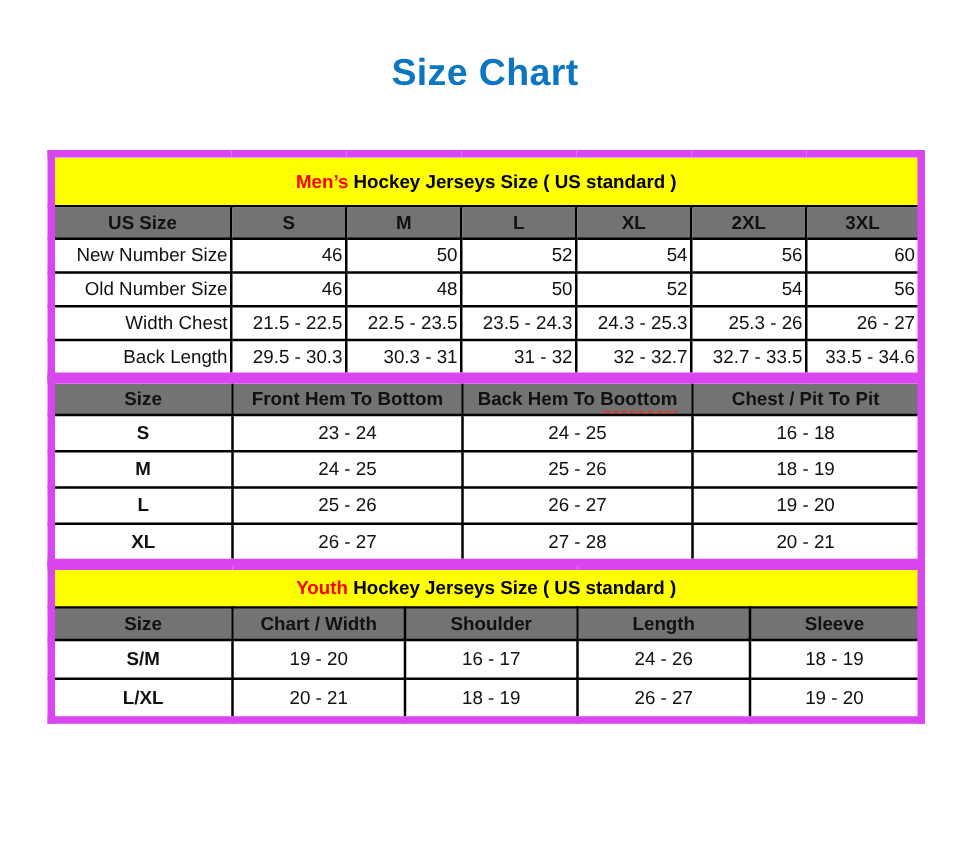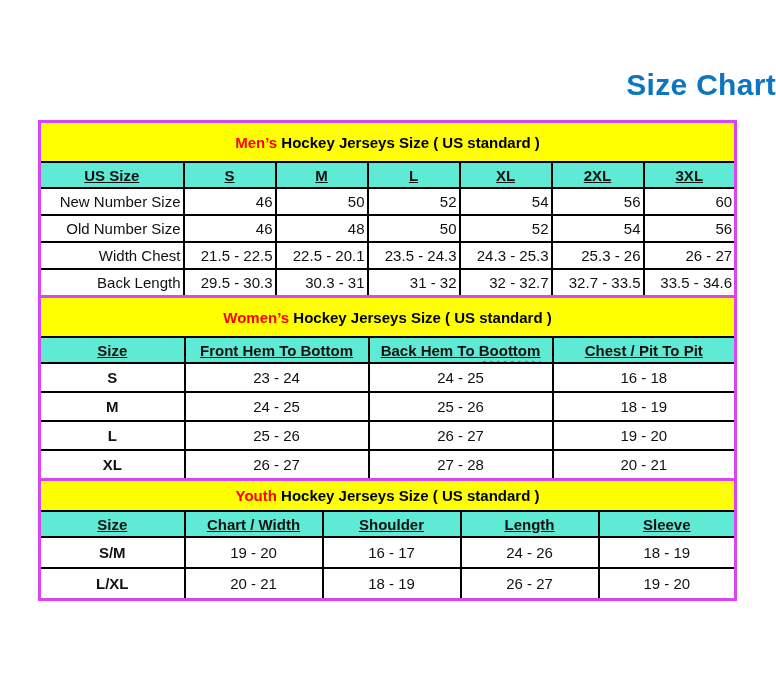--- a/index.html
+++ b/index.html
@@ -5,54 +5,54 @@
   html, body { margin: 0; padding: 0; }
   body {
     width: 776px; height: 692px;
     background: #ffffff;
     font-family: "Liberation Sans", sans-serif;
     color: #111111;
   }
   .page { position: relative; width: 776px; height: 692px; overflow: hidden; background: #ffffff; }
   .page-title {
     margin: 0;
-    padding-top: 68px;
-    text-align: right;
+    padding-top: 42px;
+    text-align: center;
     font-size: 30px;
     font-weight: bold;
     color: #0d76c0;
     letter-spacing: 0.3px;
   }
   .tables-wrap { position: absolute; left: 38px; top: 120px; width: 696px; }
   table.size-table {
     width: 696px;
     border-collapse: collapse;
     table-layout: fixed;
-    border: 3px solid #d946ef;
+    border: 6px solid #d946ef;
   }
   table.size-table + table.size-table { margin-top: -3px; }
   table.size-table td, table.size-table th {
     border: 2px solid #000;
     text-align: center;
     vertical-align: middle;
     font-size: 15px;
     padding: 0 2px;
     overflow: hidden;
     white-space: nowrap;
   }
   td.banner {
     background: #ffff00;
     height: 38px;
     font-size: 17px;
     font-weight: bold;
     color: #000;
   }
   td.banner .accent { color: #ff0000; }
   table.youth td.banner { height: 29px; }
-  th.col-header { font-weight: bold; height: 24px; background: #5eead4; text-decoration: underline; }
+  th.col-header { font-weight: bold; height: 24px; background: #737373; }
   td.row-label { font-weight: normal; }
   td.row-label.bold, td.cell.bold { font-weight: bold; }
   table.men td.cell, table.men td.row-label { height: 25px; text-align: right; }
   table.women td.cell, table.women td.row-label { height: 27px; }
   table.youth td.cell, table.youth td.row-label { height: 29px; }
   .squiggle {
     text-decoration: underline;
     text-decoration-style: wavy;
     text-decoration-color: #e0362c;
     text-decoration-thickness: 1px;
@@ -108,21 +108,21 @@
         <td class="cell">46</td>
         <td class="cell">48</td>
         <td class="cell">50</td>
         <td class="cell">52</td>
         <td class="cell">54</td>
         <td class="cell">56</td>
       </tr>
       <tr>
         <td class="row-label">Width Chest</td>
         <td class="cell">21.5 - 22.5</td>
-        <td class="cell">22.5 - 20.1</td>
+        <td class="cell">22.5 - 23.5</td>
         <td class="cell">23.5 - 24.3</td>
         <td class="cell">24.3 - 25.3</td>
         <td class="cell">25.3 - 26</td>
         <td class="cell">26 - 27</td>
       </tr>
       <tr>
         <td class="row-label">Back Length</td>
         <td class="cell">29.5 - 30.3</td>
         <td class="cell">30.3 - 31</td>
         <td class="cell">31 - 32</td>
@@ -134,25 +134,20 @@
       </table>
 
     <table class="size-table women">
       <colgroup>
         <col style="width:145px">
           <col style="width:184px">
           <col style="width:184px">
           <col style="width:183px">
       </colgroup>
       <tbody>
-          <tr>
-        <td class="banner" colspan="4">
-          <span class="accent">Women’s</span><span> Hockey Jerseys Size ( US standard )</span>
-        </td>
-      </tr>
       <tr>
         <th class="col-header">Size</th>
         <th class="col-header">Front Hem To Bottom</th>
         <th class="col-header"><span>Back Hem To </span><span class="squiggle">Boottom</span></th>
         <th class="col-header">Chest / Pit To Pit</th>
       </tr>
       <tr>
         <td class="row-label bold">S</td>
         <td class="cell">23 - 24</td>
         <td class="cell">24 - 25</td>

